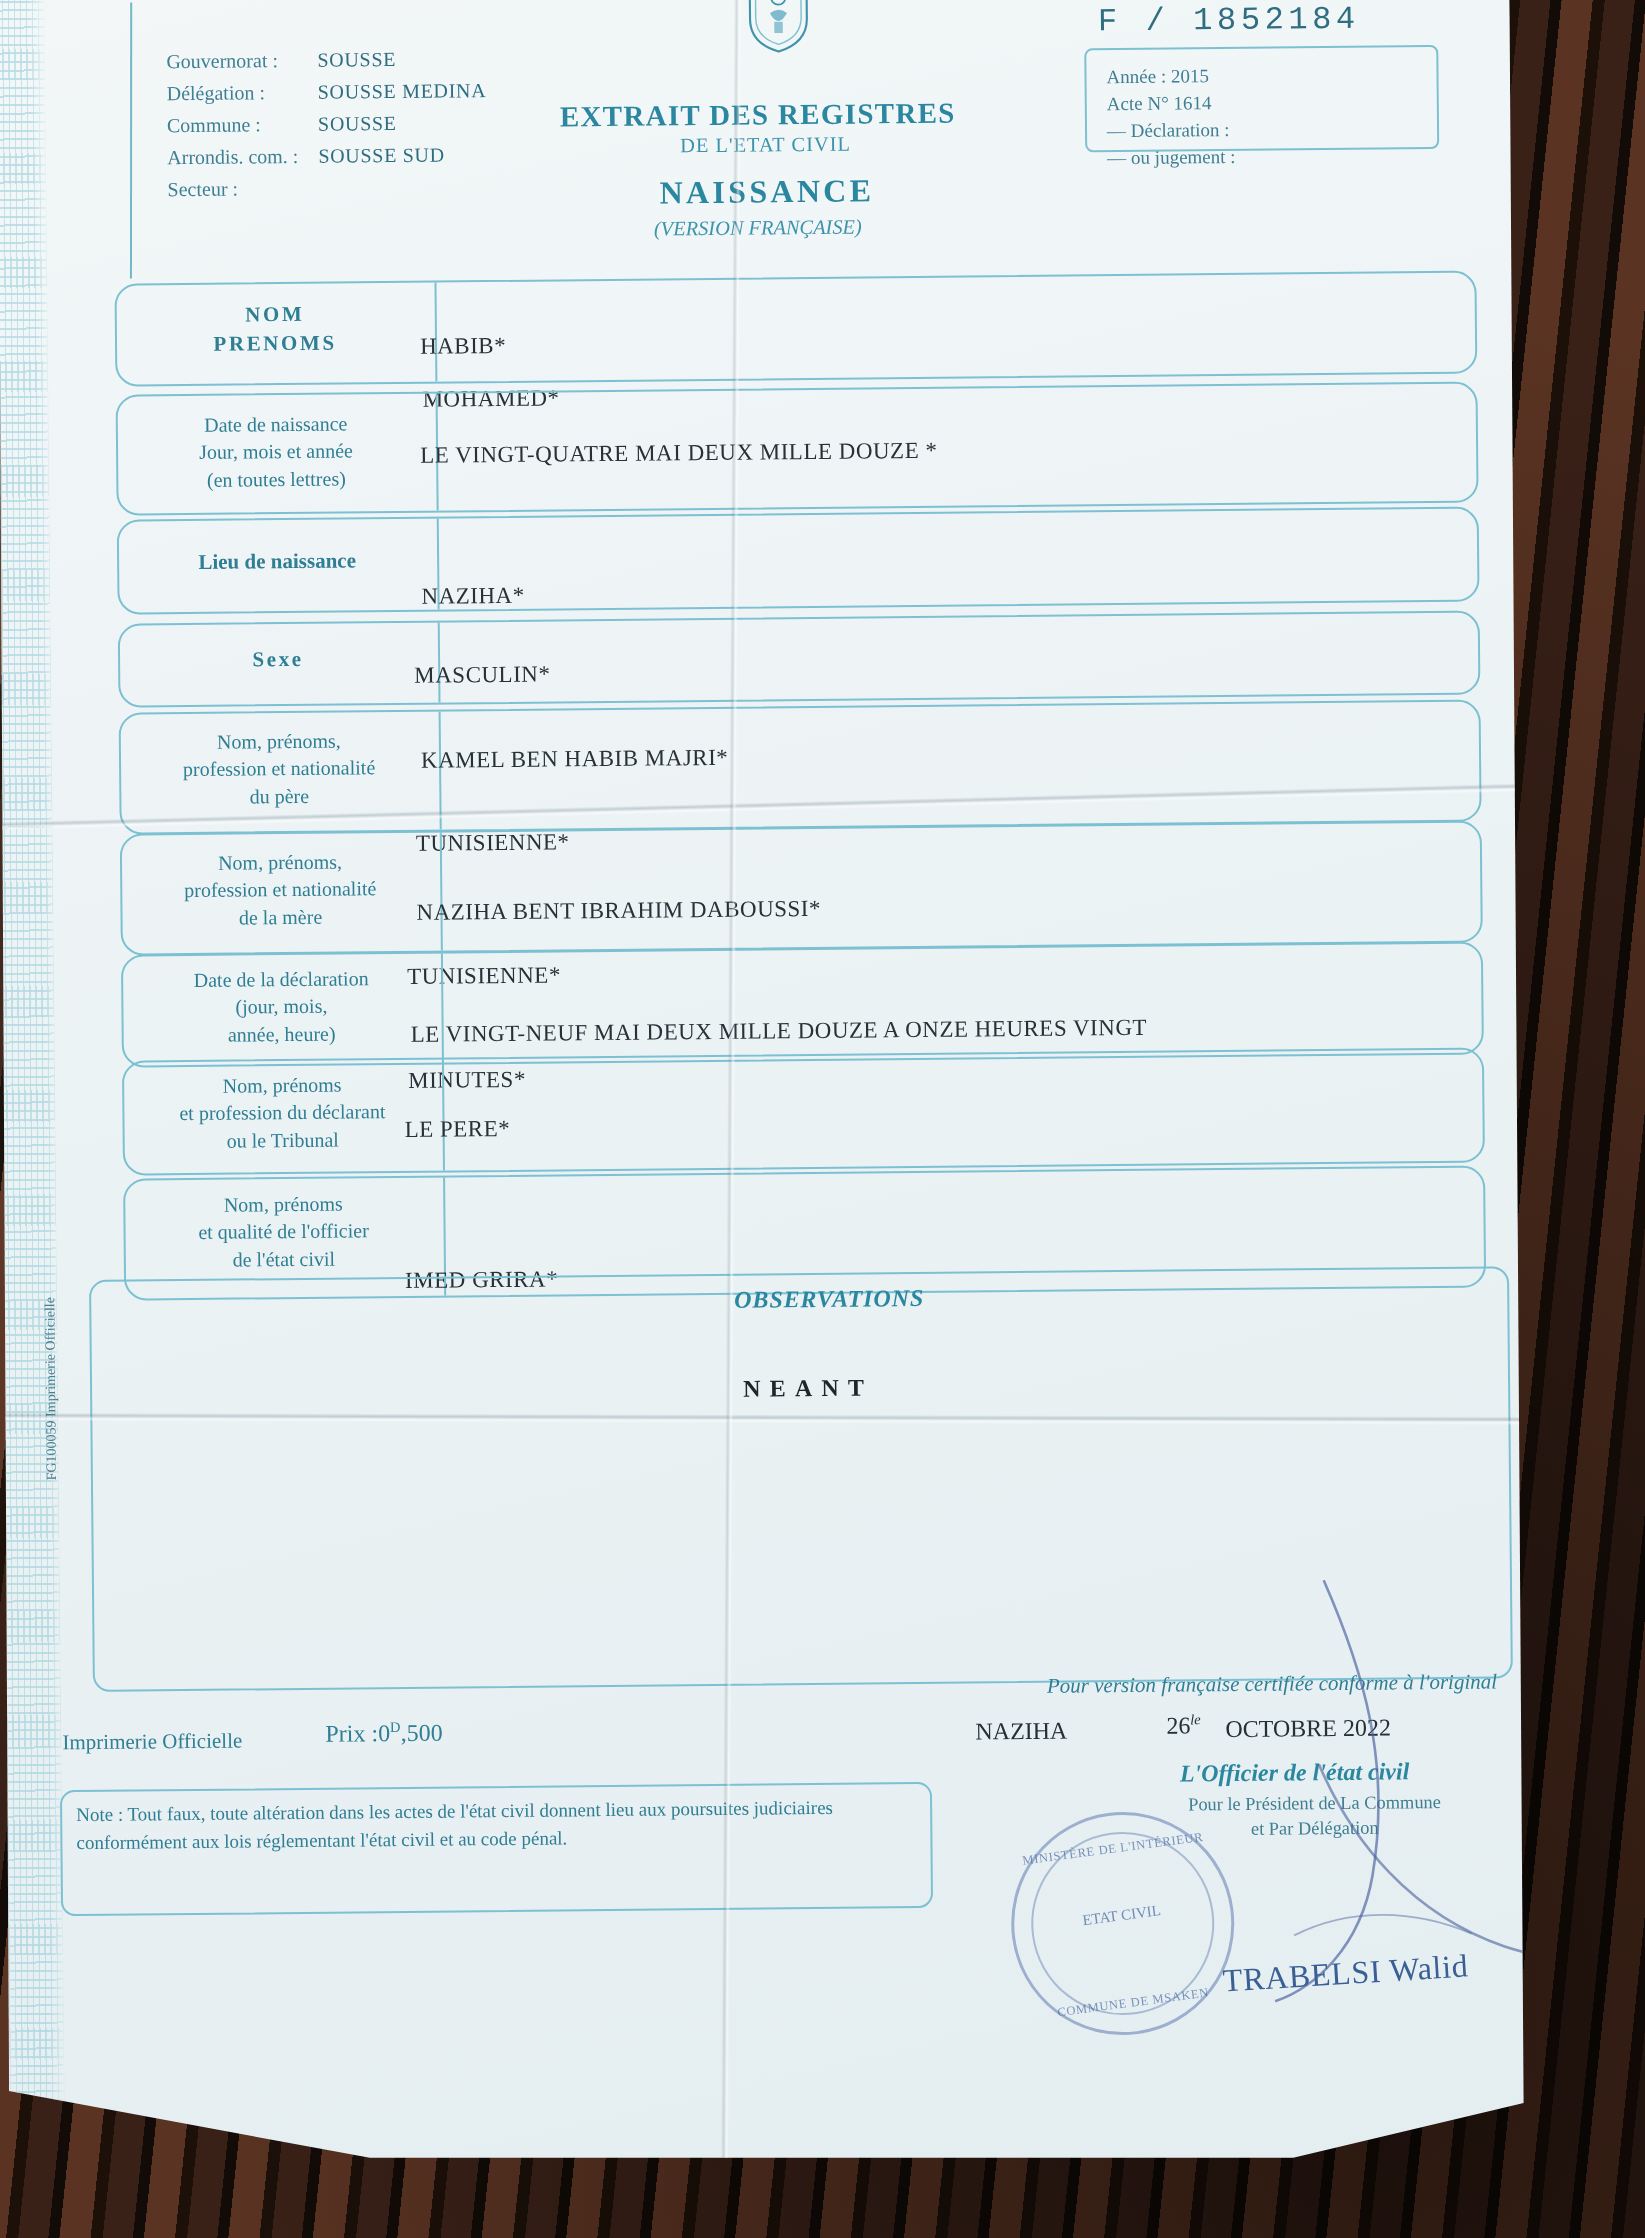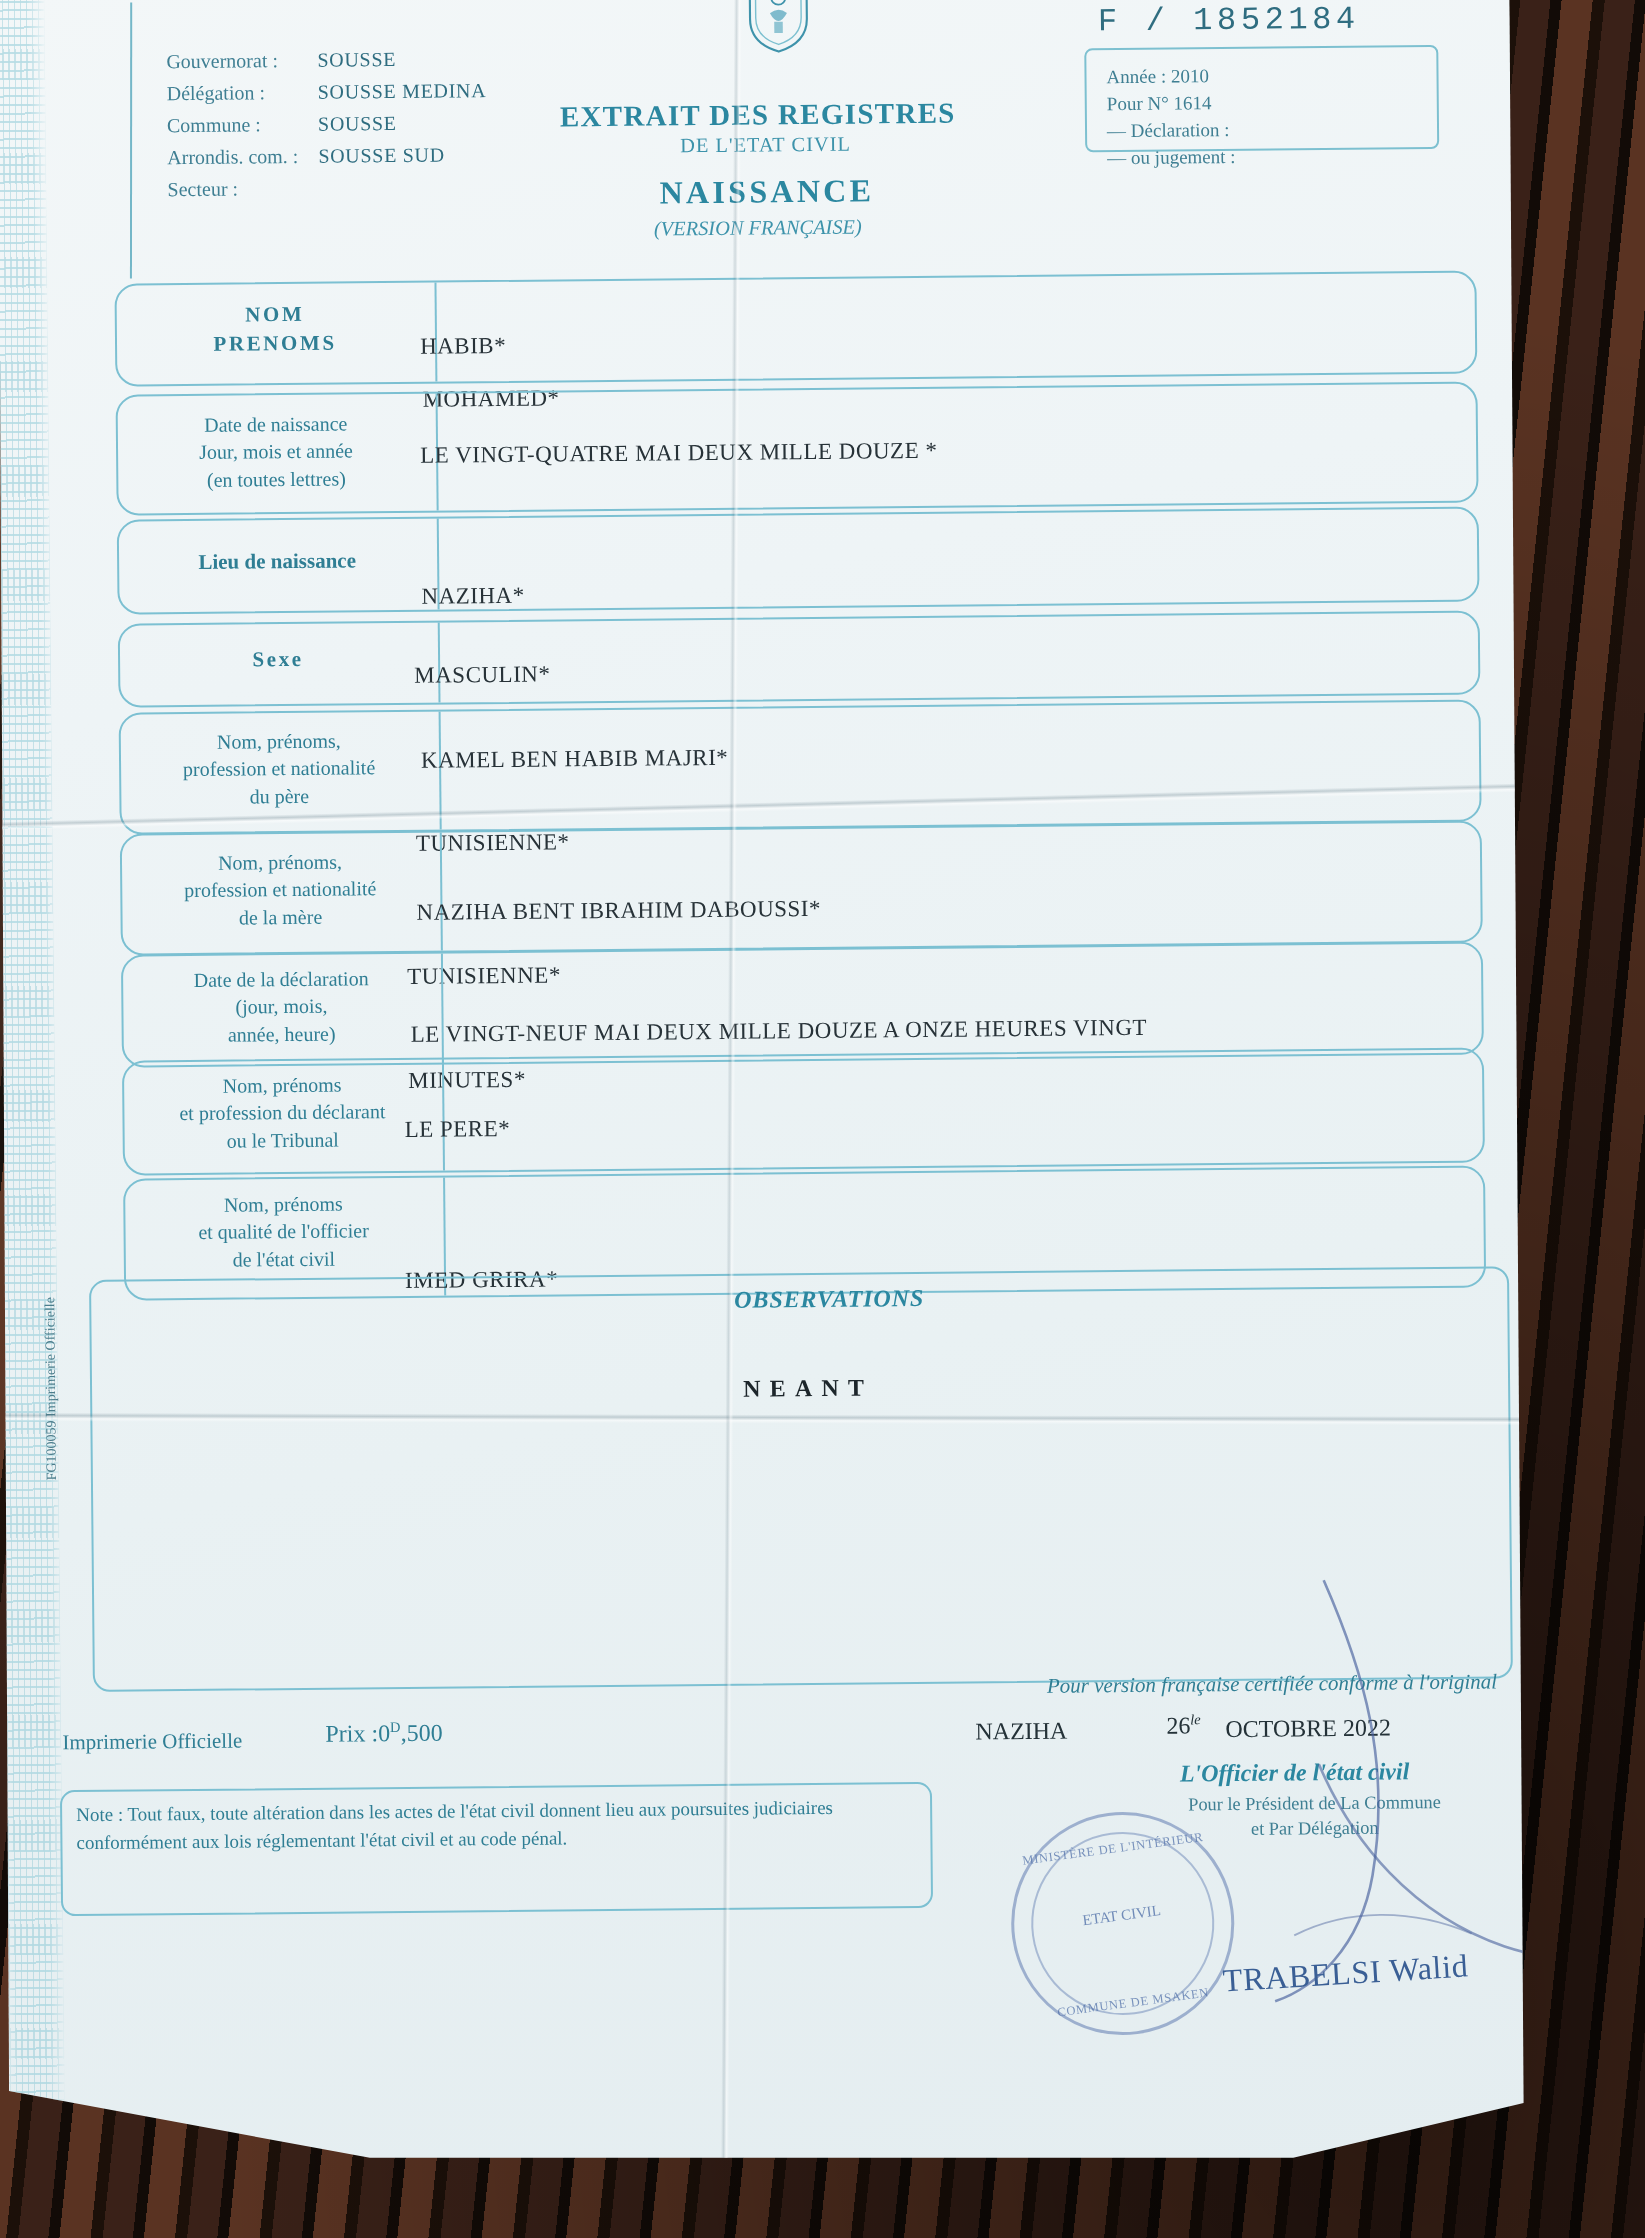--- a/index.html
+++ b/index.html
@@ -350,24 +350,24 @@
     <div class="abs" id="title-main">EXTRAIT DES REGISTRES</div>
     <div class="abs" id="title-sub">DE L'ETAT CIVIL</div>
     <div class="abs" id="title-type">NAISSANCE</div>
     <div class="abs" id="title-version">(VERSION FRANÇAISE)</div>
 
     <div class="abs" id="serial">F / 1852184</div>
     <div class="abs" id="acte-box"></div>
     <div class="abs" id="acte-lines">
       <div>
         <span>Année :</span>
-        <span>2010</span>
+        <span>2015</span>
       </div>
       <div>
-        <span>Pour N°</span>
+        <span>Acte N°</span>
         <span>1614</span>
       </div>
       <div>— Déclaration :</div>
       <div>— ou jugement :</div>
     </div>
 
     <div class="row" style="top:297px; height:99px;">
       <div class="divider"></div>
       <div class="label b" style="top:17px;">NOM</div>
       <div class="label b" style="top:46px;">PRENOMS</div>

